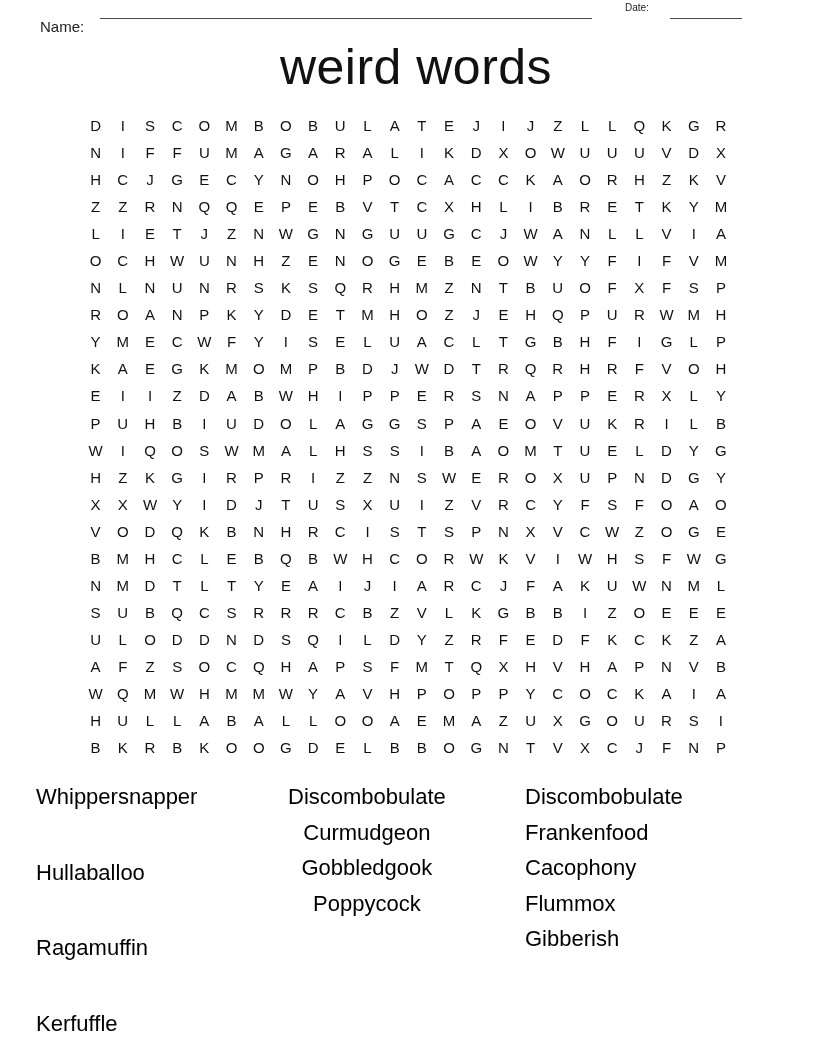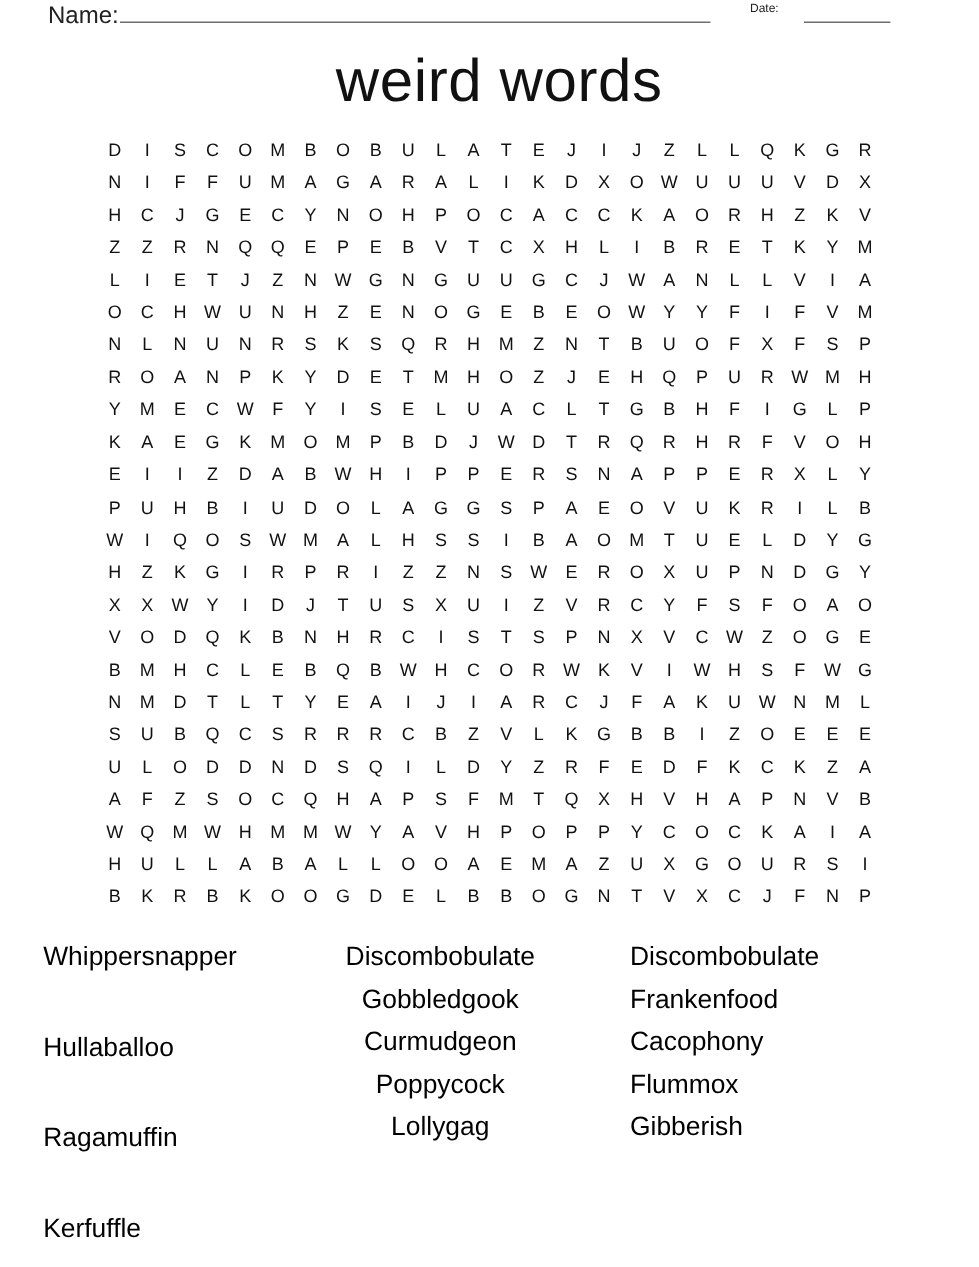--- a/index.html
+++ b/index.html
@@ -12,22 +12,22 @@
     height: 1056px;
     position: relative;
     font-family: "Liberation Sans", sans-serif;
     color: #1a1a1a;
     overflow: hidden;
   }
   
   .name-label {
     position: absolute;
     left: 40px;
-    top: 2px;
-    font-size: 20px;
+    top: 18px;
+    font-size: 15px;
     color: #222;
   }
   .name-line {
     position: absolute;
     left: 100px;
     top: 0px;
     width: 492px;
     height: 18px;
     border-bottom: 1.5px solid #4a4a4a;
   }
@@ -692,24 +692,23 @@
 <div class="words">
   <div class="word-col word-col-1">
       <div class="word">Whippersnapper</div>
       <div class="word">Hullaballoo</div>
       <div class="word">Ragamuffin</div>
       <div class="word">Kerfuffle</div>
       <div class="word">Woebegone</div>
     </div>
   <div class="word-col word-col-2">
       <div class="word">Discombobulate</div>
+      <div class="word">Curmudgeon</div>
       <div class="word">Gobbledgook</div>
-      <div class="word">Curmudgeon</div>
       <div class="word">Poppycock</div>
-      <div class="word">Lollygag</div>
     </div>
   <div class="word-col word-col-3">
       <div class="word">Discombobulate</div>
       <div class="word">Frankenfood</div>
       <div class="word">Cacophony</div>
       <div class="word">Flummox</div>
       <div class="word">Gibberish</div>
     </div>
 </div>
 

